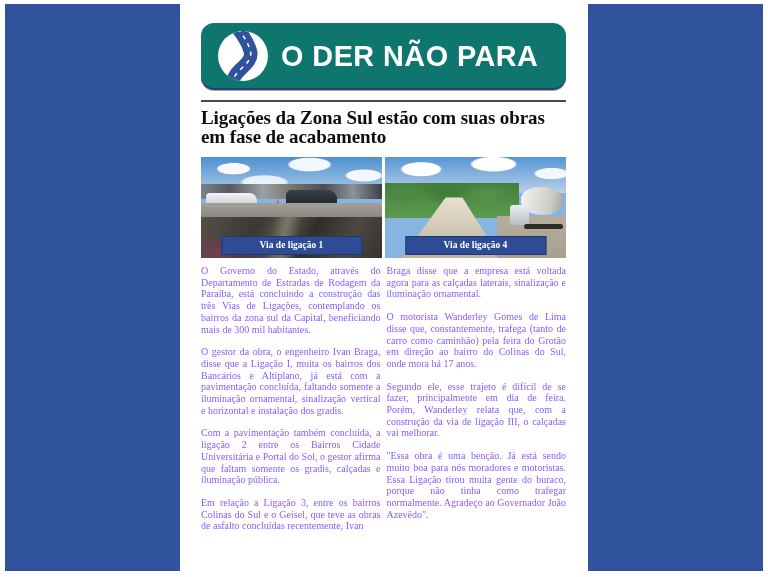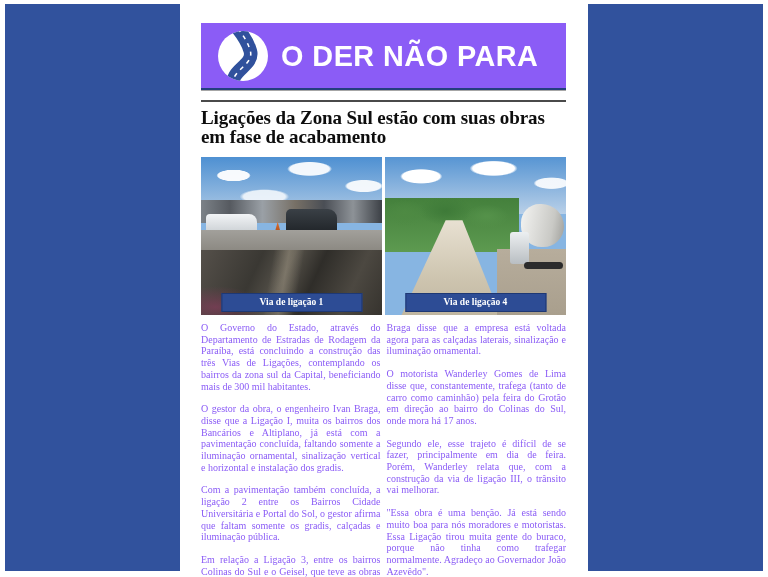--- a/index.html
+++ b/index.html
@@ -6,39 +6,40 @@
   body{
     width:768px;height:577px;position:relative;overflow:hidden;
     background:#ffffff;font-family:"Liberation Serif",serif;
   }
   .frame{position:absolute;left:5px;top:4px;right:5px;bottom:6px;background:#31529D;}
   .page{position:absolute;left:180px;top:4px;width:408px;bottom:6px;background:#ffffff;}
   .content{padding:0 22px 0 21px;}
 
   
   .banner{
-    margin-top:19px;height:67px;background:#8b5cf6;
+    margin-top:19px;height:67px;background:#0f766e;
     display:flex;align-items:center;justify-content:center;
     border-bottom:2px solid #243F7E;box-shadow:0 1px 0 rgba(0,0,0,.35);
     box-sizing:border-box;
+    border-radius:13px;
   }
   .logo{width:50px;height:50px;flex:none;}
   .banner-title{
     color:#ffffff;font-family:"Liberation Sans",sans-serif;font-weight:bold;
     font-size:30px;margin-left:13px;letter-spacing:.5px;white-space:nowrap;
     transform:scaleX(.96);transform-origin:left center;
   }
   .rule{margin-top:10px;border-top:2px solid #4A4A4A;}
   .headline{
     margin:7px 0 0 0;font-size:19px;font-weight:bold;line-height:18.5px;
     color:#0D0D0D;letter-spacing:-.1px;
   }
 
   
-  .photos{margin-top:11px;display:flex;gap:3px;height:158px;}
+  .photos{margin-top:11px;display:flex;gap:3px;height:101px;}
   .photo{flex:1;position:relative;overflow:hidden;background:#87B5E2;}
   .layer{position:absolute;}
   .photo-caption{
     position:absolute;left:50%;bottom:3px;transform:translateX(-50%);
     background:#2D4C95;border:1px solid #1E3874;color:#ffffff;
     font-weight:bold;font-size:9.5px;line-height:1;padding:4px 0;
     width:78%;text-align:center;white-space:nowrap;box-sizing:border-box;
   }
 
   
@@ -154,19 +155,19 @@
     <div class="body-cols">
       <div class="col" id="col-0">
           <p>O Governo do Estado, através do Departamento de Estradas de Rodagem da Paraíba, está concluindo a construção das três Vias de Ligações, contemplando os bairros da zona sul da Capital, beneficiando mais de 300 mil habitantes.</p>
           <p>O gestor da obra, o engenheiro Ivan Braga, disse que a Ligação I, muita os bairros dos Bancários e Altiplano, já está com a pavimentação concluída, faltando somente a iluminação ornamental, sinalização vertical e horizontal e instalação dos gradis.</p>
           <p>Com a pavimentação também concluída, a ligação 2 entre os Bairros Cidade Universitária e Portal do Sol, o gestor afirma que faltam somente os gradis, calçadas e iluminação pública.</p>
           <p>Em relação a Ligação 3, entre os bairros Colinas do Sul e o Geisel, que teve as obras de asfalto concluídas recentemente, Ivan</p>
         </div>
       <div class="col" id="col-1">
           <p>Braga disse que a empresa está voltada agora para as calçadas laterais, sinalização e iluminação ornamental.</p>
           <p>O motorista Wanderley Gomes de Lima disse que, constantemente, trafega (tanto de carro como caminhão) pela feira do Grotão em direção ao bairro do Colinas do Sul, onde mora há 17 anos.</p>
-          <p>Segundo ele, esse trajeto é difícil de se fazer, principalmente em dia de feira. Porém, Wanderley relata que, com a construção da via de ligação III, o trânsito vai melhorar.</p>
+          <p>Segundo ele, esse trajeto é difícil de se fazer, principalmente em dia de feira. Porém, Wanderley relata que, com a construção da via de ligação III, o calçadas vai melhorar.</p>
           <p>"Essa obra é uma benção. Já está sendo muito boa para nós moradores e motoristas. Essa Ligação tirou muita gente do buraco, porque não tinha como trafegar normalmente. Agradeço ao Governador João Azevêdo".</p>
         </div>
     </div>
 
   </div>
 </div>
 
 </body></html>

